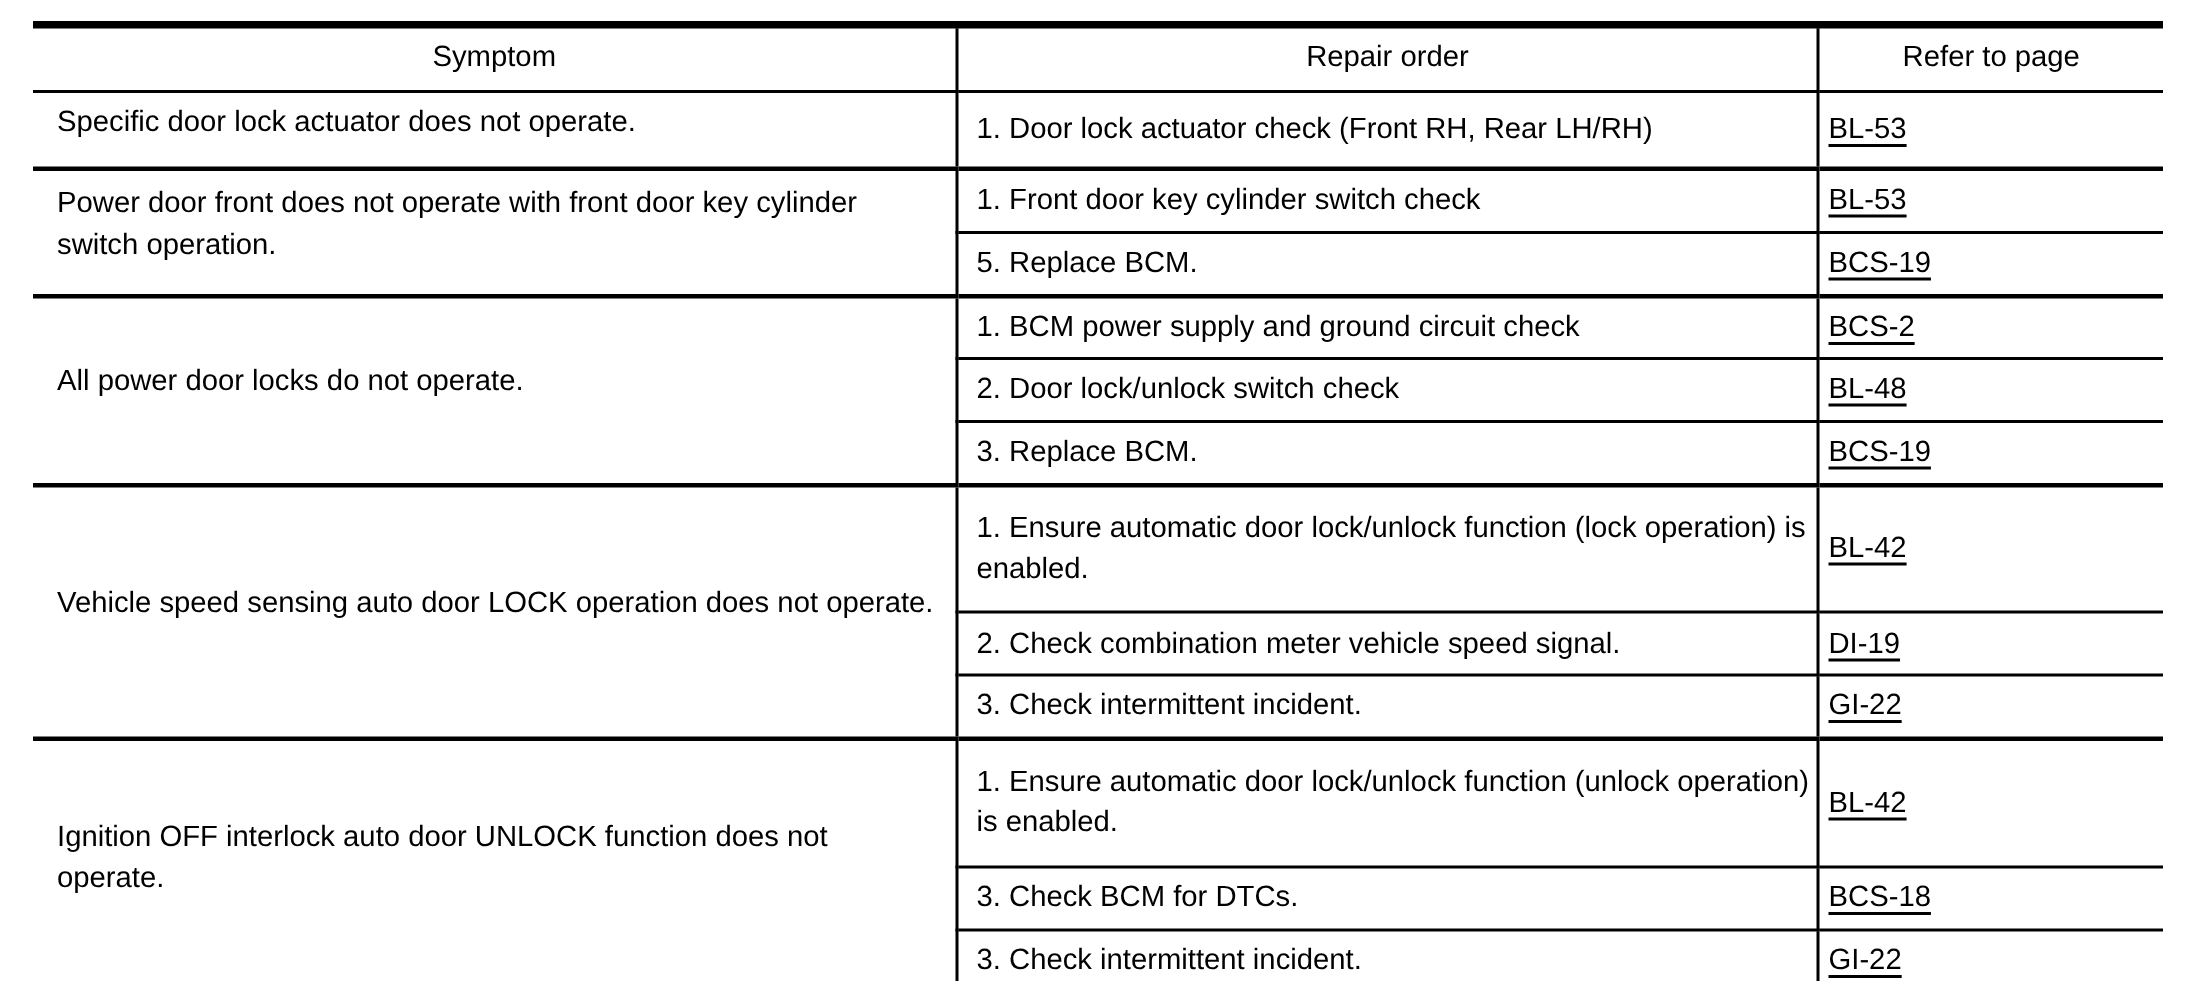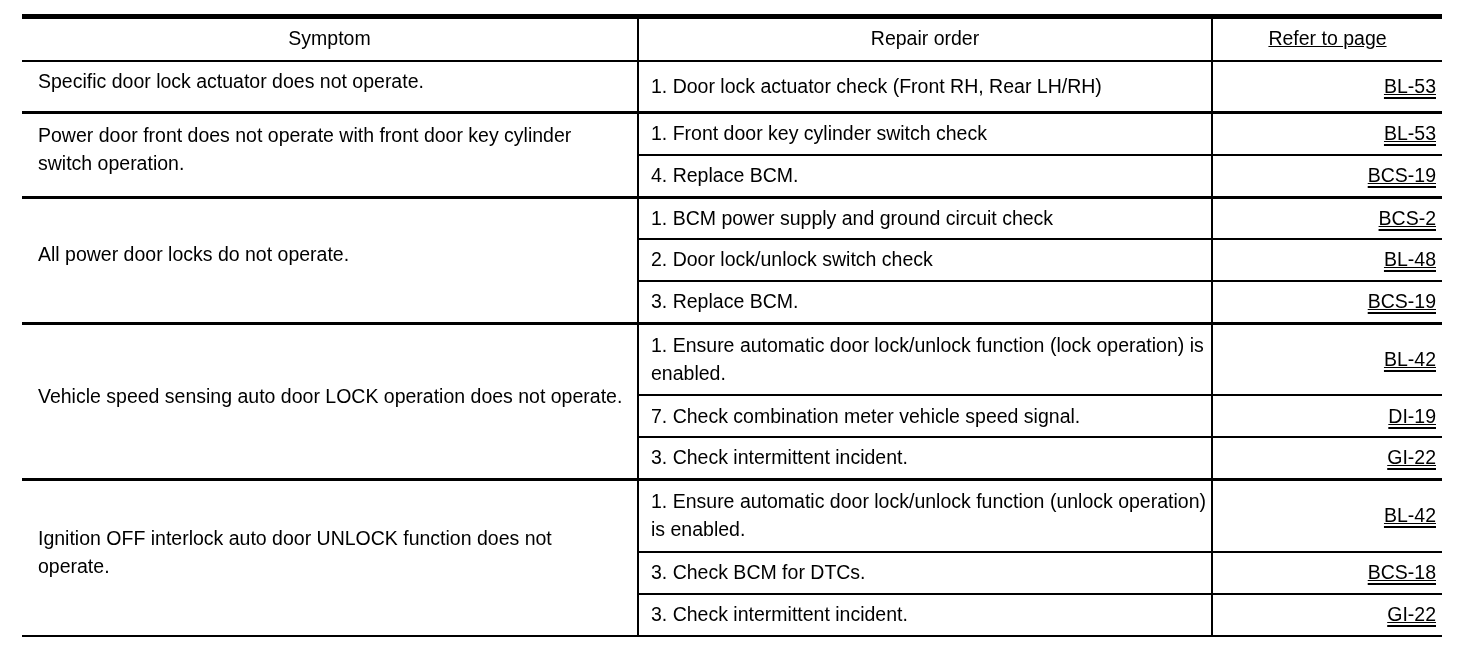--- a/index.html
+++ b/index.html
@@ -34,42 +34,42 @@
     border: 2px solid #000000;
     font-size: 19.5px;
     font-weight: 400;
     line-height: 1.42;
     vertical-align: middle;
     box-sizing: border-box;
     background: #ffffff;
   }
   
   .col-symptom { border-left: none; }
-  .col-page    { border-right: none; text-decoration: underline; }
+  .col-page    { border-right: none; }
 
   thead th {
     height: 44px;
     text-align: center;
     padding: 4px 8px;
     border-bottom: 2px solid #000000;
   }
   tbody td { height: 42px; }
-  tbody tr.two-line td.col-repair { height: 72px; }
+  tbody tr.two-line td.col-repair { height: 85px; }
 
   td.col-symptom {
     text-align: left;
     padding: 6px 14px 16px 16px;
   }
   td.col-repair {
     text-align: left;
     padding: 6px 4px 6px 12px;
     margin-left: 26px;
   }
   td.col-page {
-    text-align: right;
+    text-align: left;
     padding: 0 6px;
   }
   
   tr.group-start td { border-top: 3px solid #000000; }
 
   a.page-link {
     color: #000000;
     text-decoration: underline;
     text-decoration-thickness: 2px;
     text-underline-offset: 4px;
@@ -98,21 +98,21 @@
           <td rowspan="1" class="col-symptom">Specific door lock actuator does not operate.</td>
           <td class="col-repair">1. Door lock actuator check (Front RH, Rear LH/RH)</td>
           <td class="col-page"><a href="#" class="page-link">BL-53</a></td>
         </tr>
         <tr class="group-start">
           <td rowspan="2" class="col-symptom">Power door front does not operate with front door key cylinder switch operation.</td>
           <td class="col-repair">1. Front door key cylinder switch check</td>
           <td class="col-page"><a href="#" class="page-link">BL-53</a></td>
         </tr>
         <tr>
-          <td class="col-repair">4. Replace BCM.</td>
+          <td class="col-repair">5. Replace BCM.</td>
           <td class="col-page"><a href="#" class="page-link">BCS-19</a></td>
         </tr>
         <tr class="group-start">
           <td rowspan="3" class="col-symptom">All power door locks do not operate.</td>
           <td class="col-repair">1. BCM power supply and ground circuit check</td>
           <td class="col-page"><a href="#" class="page-link">BCS-2</a></td>
         </tr>
         <tr>
           <td class="col-repair">2. Door lock/unlock switch check</td>
           <td class="col-page"><a href="#" class="page-link">BL-48</a></td>
@@ -120,21 +120,21 @@
         <tr>
           <td class="col-repair">3. Replace BCM.</td>
           <td class="col-page"><a href="#" class="page-link">BCS-19</a></td>
         </tr>
         <tr class="group-start two-line">
           <td rowspan="3" class="col-symptom">Vehicle speed sensing auto door LOCK operation does not operate.</td>
           <td class="col-repair">1. Ensure automatic door lock/unlock function (lock operation) is enabled.</td>
           <td class="col-page"><a href="#" class="page-link">BL-42</a></td>
         </tr>
         <tr>
-          <td class="col-repair">7. Check combination meter vehicle speed signal.</td>
+          <td class="col-repair">2. Check combination meter vehicle speed signal.</td>
           <td class="col-page"><a href="#" class="page-link">DI-19</a></td>
         </tr>
         <tr>
           <td class="col-repair">3. Check intermittent incident.</td>
           <td class="col-page"><a href="#" class="page-link">GI-22</a></td>
         </tr>
         <tr class="group-start two-line">
           <td rowspan="3" class="col-symptom">Ignition OFF interlock auto door UNLOCK function does not operate.</td>
           <td class="col-repair">1. Ensure automatic door lock/unlock function (unlock operation) is enabled.</td>
           <td class="col-page"><a href="#" class="page-link">BL-42</a></td>

